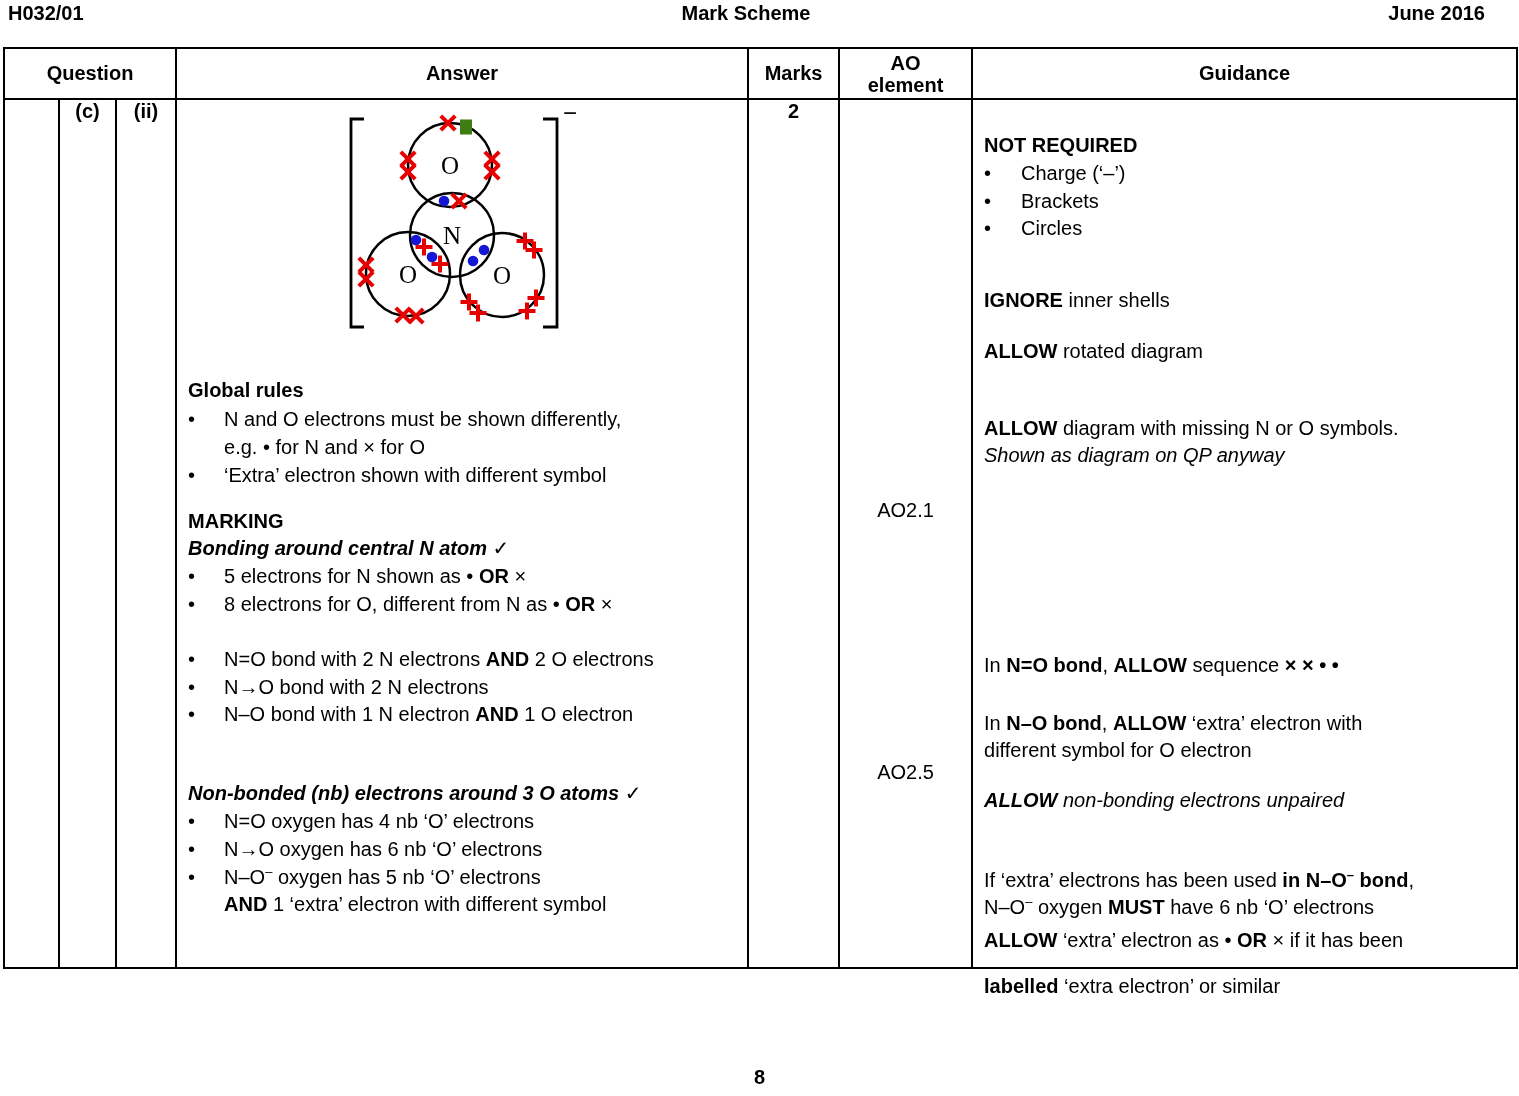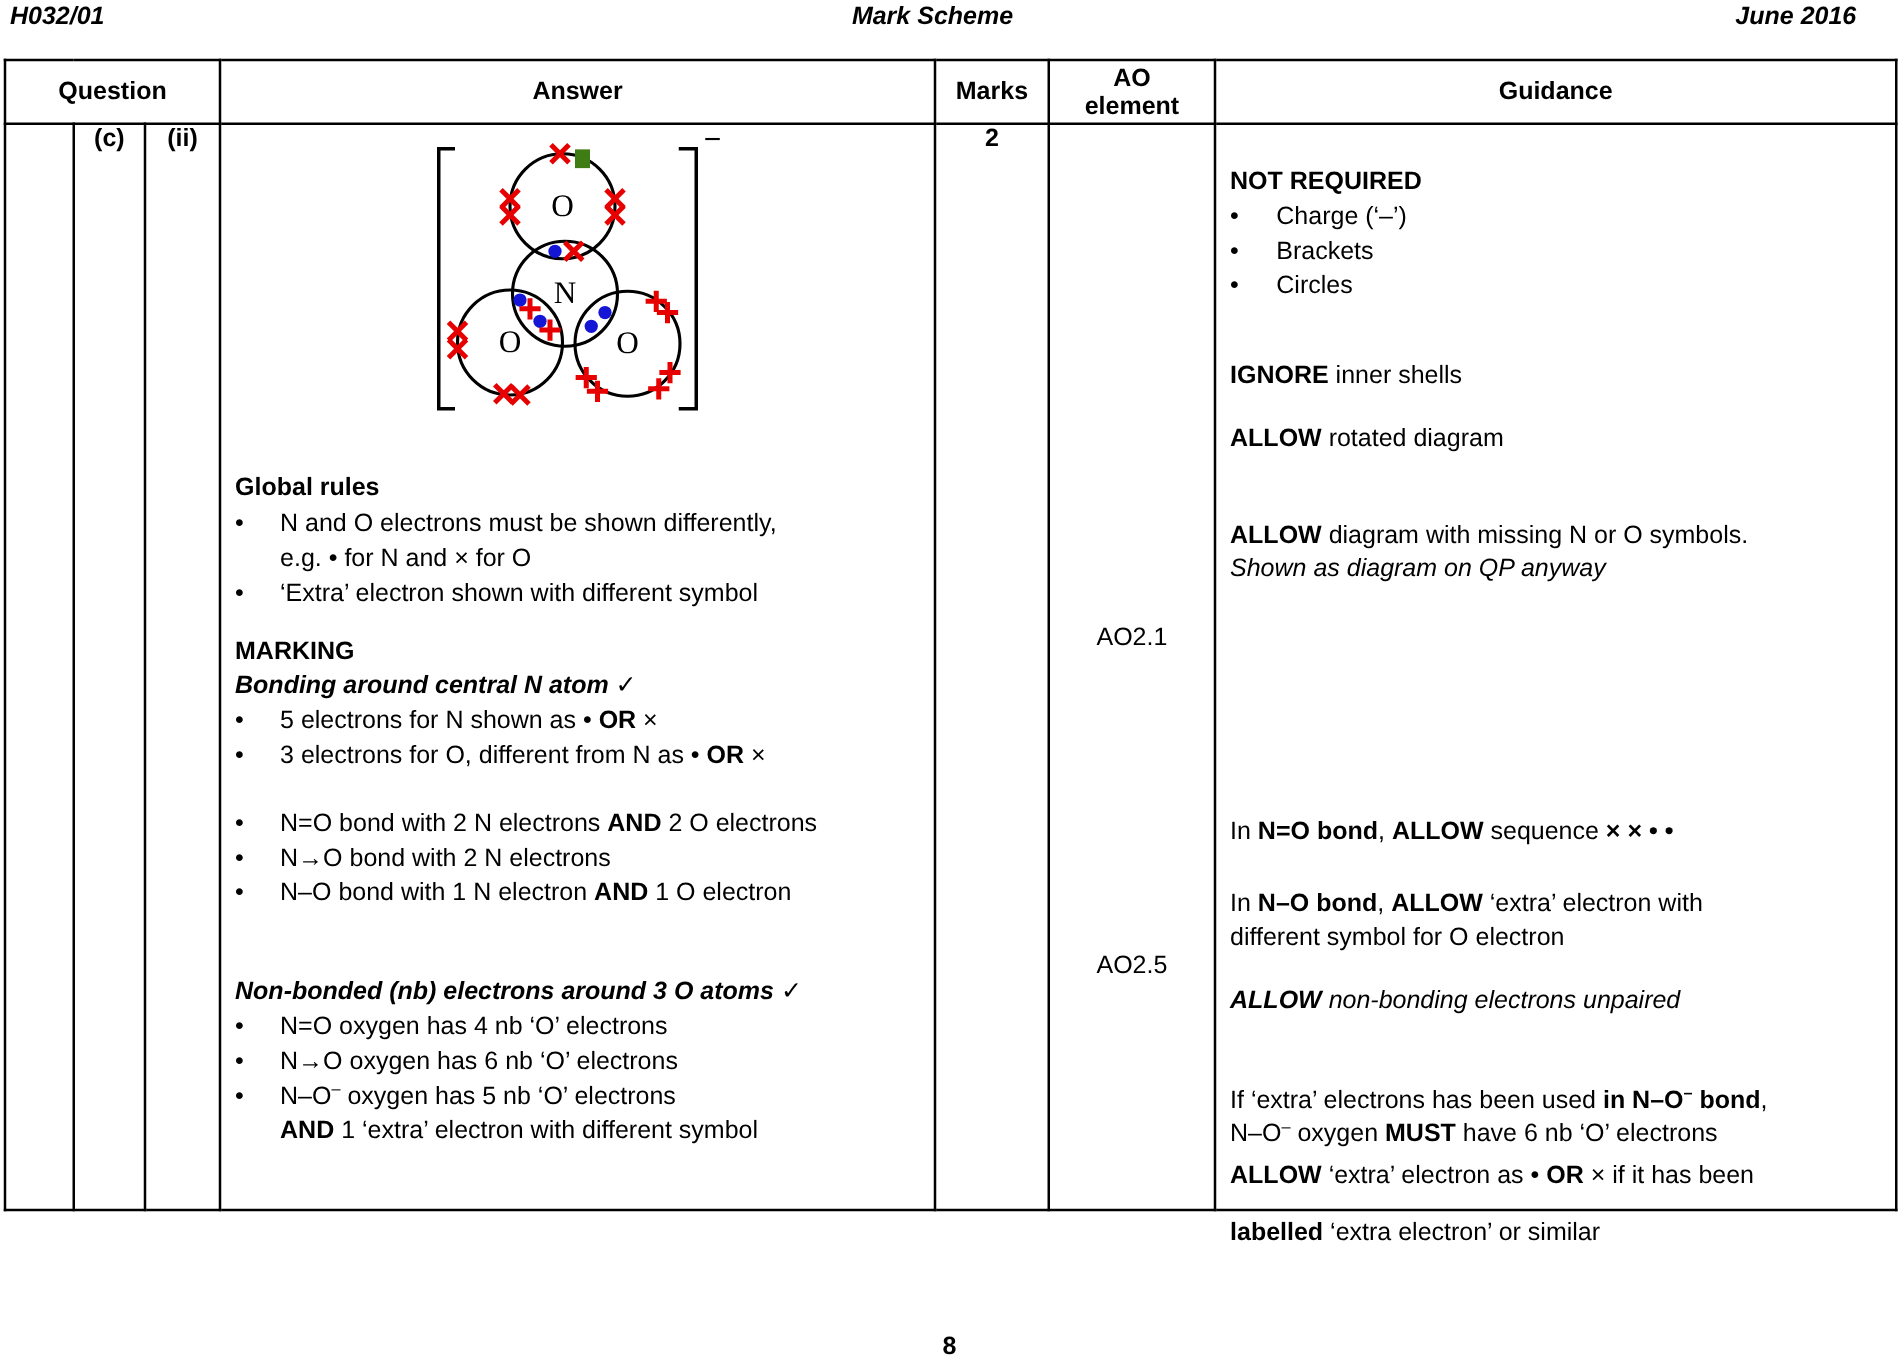--- a/index.html
+++ b/index.html
@@ -1,21 +1,21 @@
 <!DOCTYPE html>
 <html><head>
 <meta charset="utf-8">
 <style>
   html,body{margin:0;padding:0;}
   body{
     width:1519px;height:1096px;background:#ffffff;color:#000;
     font-family:"Liberation Sans", sans-serif;position:relative;overflow:hidden;
   }
   .doc-header{position:absolute;top:2px;left:0;width:1492px;height:24px;
-    font-weight:bold;font-size:20px;font-style:italic;}
+    font-weight:bold;font-size:20px;}
   .dh-left{position:absolute;left:8px;top:0;}
   .dh-center{position:absolute;left:0;width:100%;text-align:center;top:0;}
   .dh-right{position:absolute;right:7px;top:0;}
 
   table.ms{position:absolute;left:3px;top:47px;width:1513px;
     border-collapse:collapse;table-layout:fixed;}
   .ms th,.ms td{border:2px solid #000;padding:0;}
   .ms th{font-size:20px;font-weight:bold;text-align:center;vertical-align:middle;height:49px;}
   .ms th .two-line{display:block;line-height:22px;}
   .body-row td{height:867px;vertical-align:top;position:relative;}
@@ -191,21 +191,21 @@
             </g>
           </svg>
         <div id="answer-lines">
             <div class="line" style="top: 251px; left: 11px;"><span class="b">Global rules</span></div>
             <div class="line" style="top: 280px; left: 11px;"><span class="bullet">•</span><span>N and O electrons must be shown differently,</span></div>
             <div class="line" style="top: 308px; left: 47px;"><span>e.g. • for N and × for O</span></div>
             <div class="line" style="top: 336px; left: 11px;"><span class="bullet">•</span><span>‘Extra’ electron shown with different symbol</span></div>
             <div class="line" style="top: 382px; left: 11px;"><span class="b">MARKING</span></div>
             <div class="line" style="top: 409px; left: 11px;"><span class="b i">Bonding around central N atom </span><span>✓</span></div>
             <div class="line" style="top: 437px; left: 11px;"><span class="bullet">•</span><span>5 electrons for N shown as • </span><span class="b">OR</span><span> ×</span></div>
-            <div class="line" style="top: 465px; left: 11px;"><span class="bullet">•</span><span>3 electrons for O, different from N as • </span><span class="b">OR</span><span> ×</span></div>
+            <div class="line" style="top: 465px; left: 11px;"><span class="bullet">•</span><span>8 electrons for O, different from N as • </span><span class="b">OR</span><span> ×</span></div>
             <div class="line" style="top: 520px; left: 11px;"><span class="bullet">•</span><span>N=O bond with 2 N electrons </span><span class="b">AND</span><span> 2 O electrons</span></div>
             <div class="line" style="top: 548px; left: 11px;"><span class="bullet">•</span><span>N→O bond with 2 N electrons</span></div>
             <div class="line" style="top: 575px; left: 11px;"><span class="bullet">•</span><span>N–O bond with 1 N electron </span><span class="b">AND</span><span> 1 O electron</span></div>
             <div class="line" style="top: 654px; left: 11px;"><span class="b i">Non-bonded (nb) electrons around 3 O atoms </span><span>✓</span></div>
             <div class="line" style="top: 682px; left: 11px;"><span class="bullet">•</span><span>N=O oxygen has 4 nb ‘O’ electrons</span></div>
             <div class="line" style="top: 710px; left: 11px;"><span class="bullet">•</span><span>N→O oxygen has 6 nb ‘O’ electrons</span></div>
             <div class="line" style="top: 738px; left: 11px;"><span class="bullet">•</span><span>N–O</span><sup>–</sup><span> oxygen has 5 nb ‘O’ electrons</span></div>
             <div class="line" style="top: 765px; left: 47px;"><span class="b">AND</span><span> 1 ‘extra’ electron with different symbol</span></div>
           </div>
       </td>

